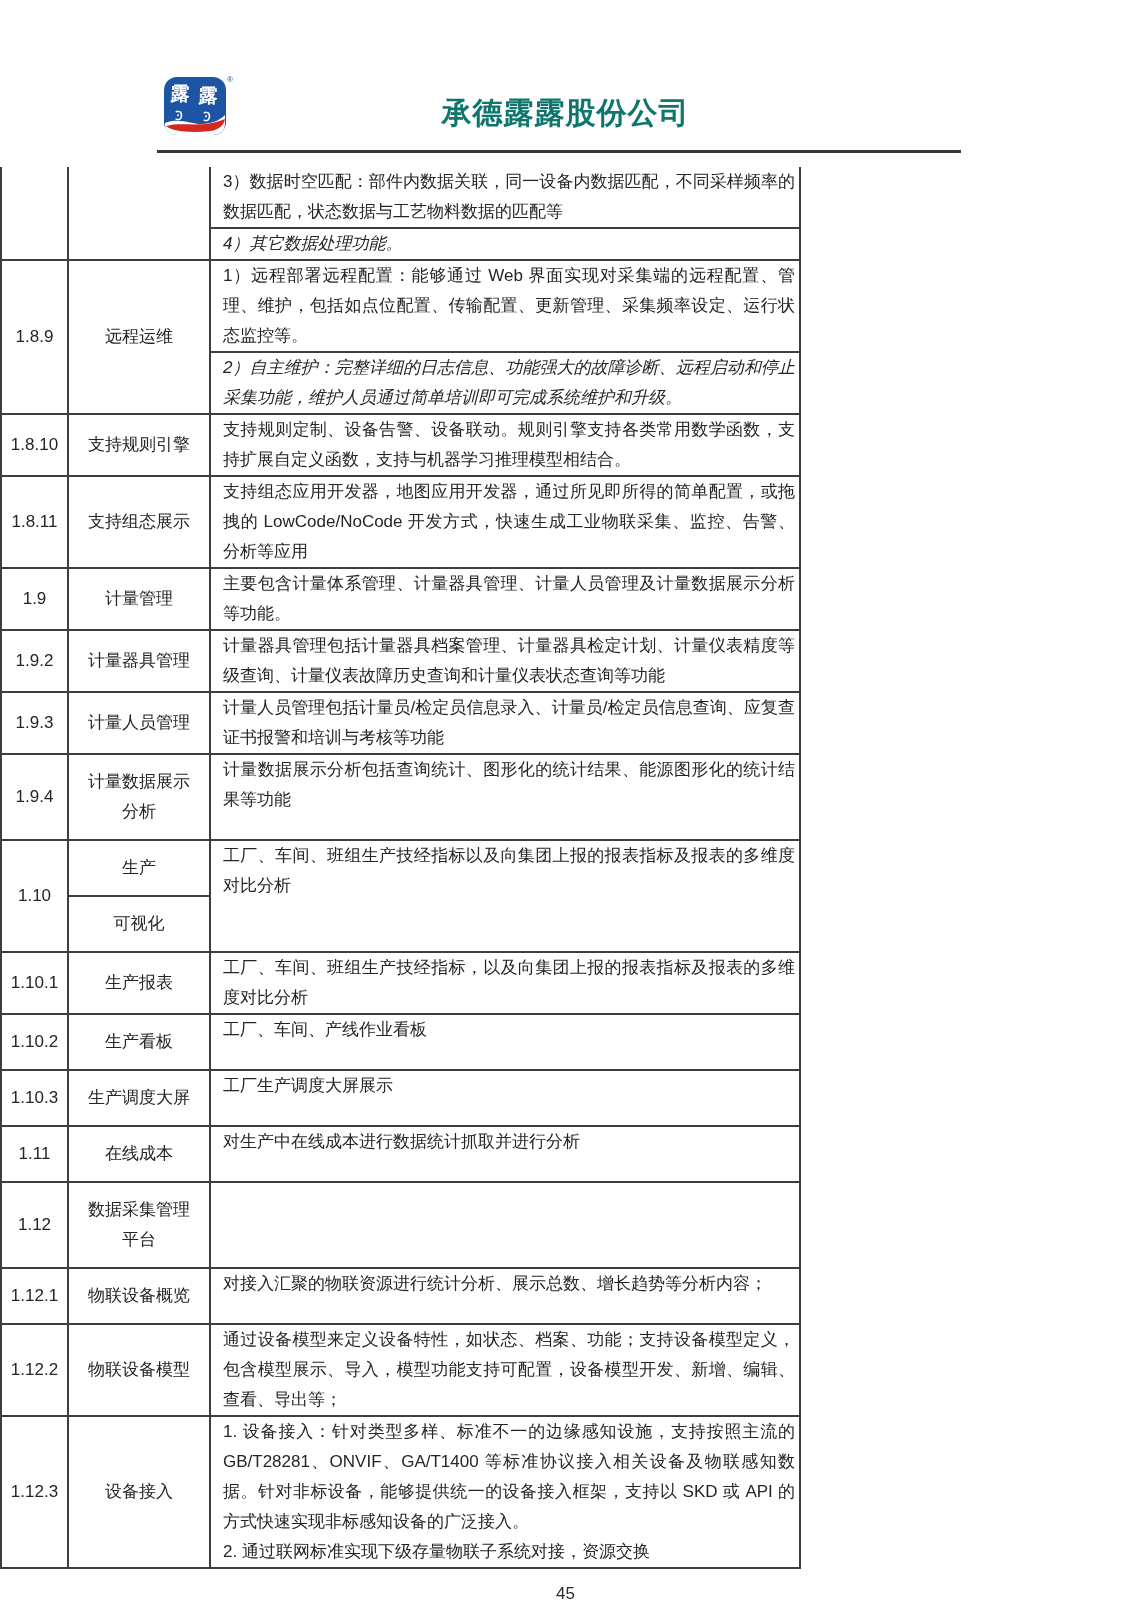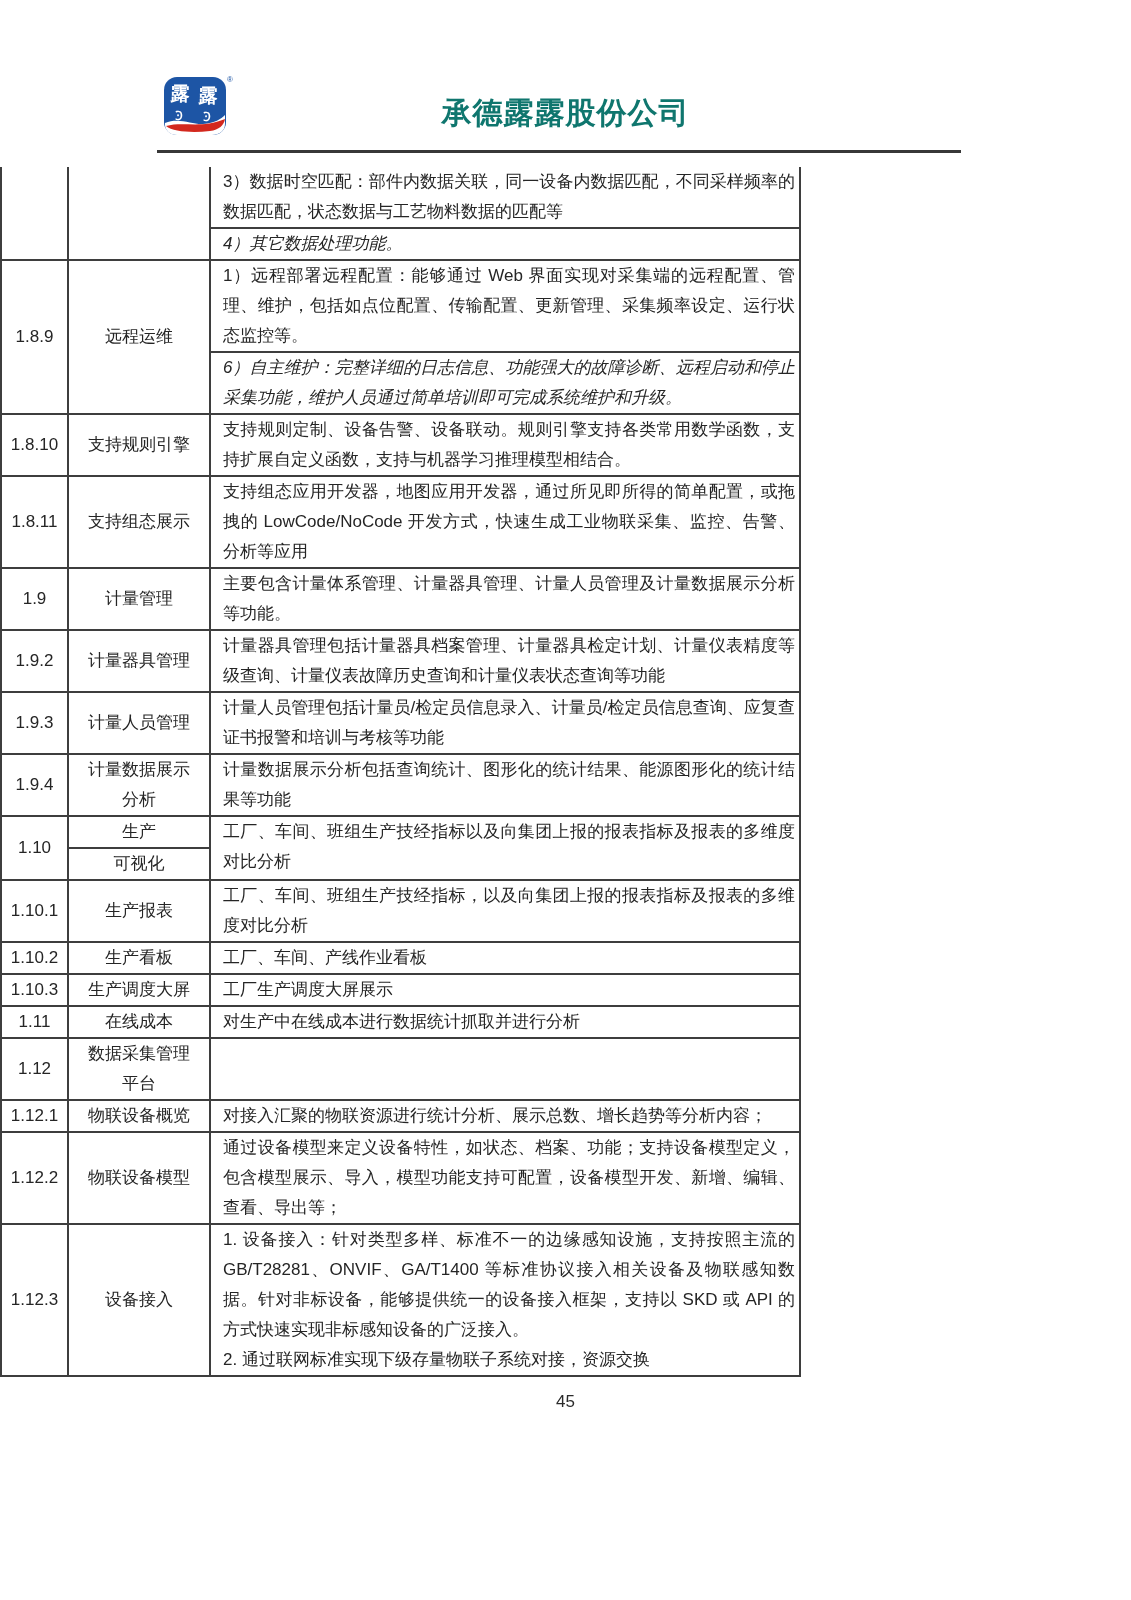--- a/index.html
+++ b/index.html
@@ -52,21 +52,21 @@
   .tcol {
     width:140px; flex:0 0 140px;
     border-right:2px solid #3e3e3e;
     display:flex; flex-direction:column;
   }
   .title {
     flex:1 1 auto;
     display:flex; align-items:center; justify-content:center;
     text-align:center;
     white-space:pre-line;
-    padding:0 4px;
+    padding:12px 4px;
   }
   .title + .title { border-top:2px solid #3e3e3e; }
   .dcol {
     flex:1 1 auto;
     display:flex; flex-direction:column;
   }
   .desc {
     flex:1 1 auto;
     padding:0 4px 0 12px;
     text-align:justify;
@@ -118,21 +118,21 @@
     <div class="trow">
       <div class="cell num">1.8.9</div>
       <div class="tcol">
         <div class="cell title">远程运维</div>
       </div>
       <div class="dcol">
         <div class="cell desc">
           <div class="para">1）远程部署远程配置：能够通过 Web 界面实现对采集端的远程配置、管理、维护，包括如点位配置、传输配置、更新管理、采集频率设定、运行状态监控等。</div>
         </div>
         <div class="cell desc">
-          <div class="para">6）自主维护：完整详细的日志信息、功能强大的故障诊断、远程启动和停止采集功能，维护人员通过简单培训即可完成系统维护和升级。</div>
+          <div class="para">2）自主维护：完整详细的日志信息、功能强大的故障诊断、远程启动和停止采集功能，维护人员通过简单培训即可完成系统维护和升级。</div>
         </div>
       </div>
     </div>
     <div class="trow">
       <div class="cell num">1.8.10</div>
       <div class="tcol">
         <div class="cell title">支持规则引擎</div>
       </div>
       <div class="dcol">
         <div class="cell desc">

